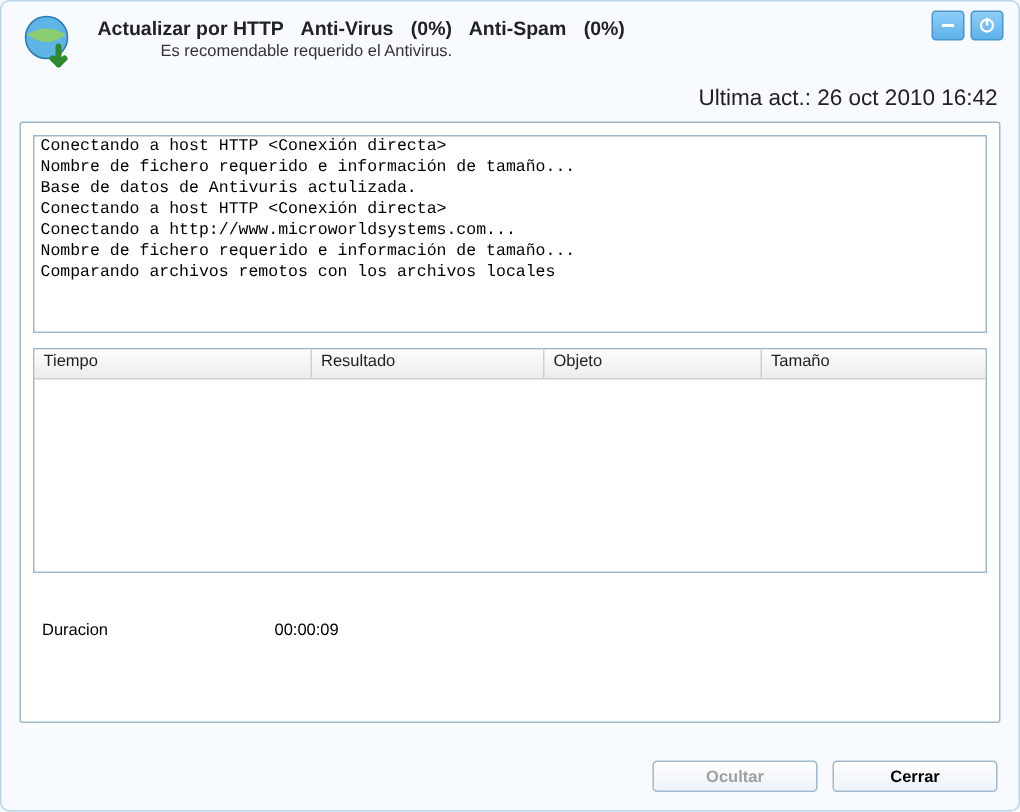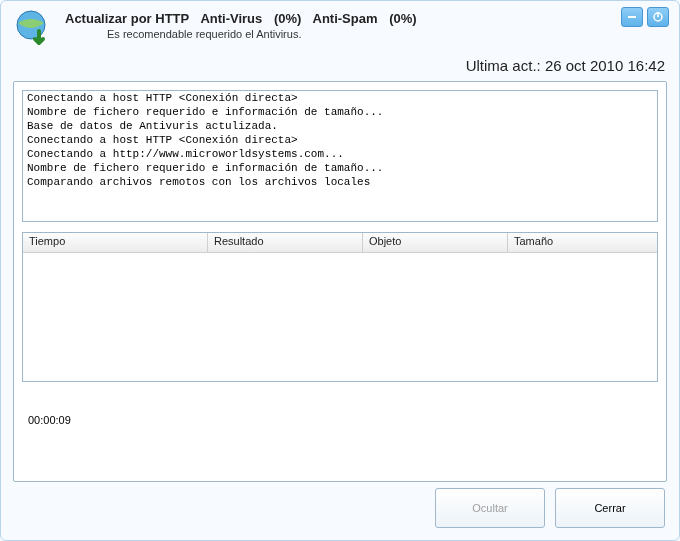--- a/index.html
+++ b/index.html
@@ -102,26 +102,27 @@
   }
   .duration-label { width: 155px; font-size: 11px; }
   .duration-value { font-size: 11px; }
   .footer {
     position: absolute;
     bottom: 12px; right: 14px;
     display: flex; gap: 10px;
   }
   .btn {
     min-width: 110px;
-    height: 40px;
+    height: 21px;
     font-size: 11px;
     border: 1px solid #9fb8cc;
     border-radius: 3px;
     background: linear-gradient(#ffffff,#ecf3f9);
     cursor: pointer;
+    font-weight: bold;
   }
   .btn.disabled { color: #a0a0a0; cursor: default; }
 </style>
 </head>
 <body>
 
 <div class="header">
   <div class="header-row1">
     <span class="globe-icon">
       <svg viewBox="0 0 42 42" width="42" height="42">
@@ -172,20 +173,21 @@
   <div class="table-box">
     <div class="table-header">
       <div class="th th1">Tiempo</div>
       <div class="th th2">Resultado</div>
       <div class="th th3">Objeto</div>
       <div class="th th4">Tamaño</div>
     </div>
   </div>
 
   <div class="duration-row">
+    <div class="duration-label">Duracion</div>
     <div class="duration-value">00:00:09</div>
   </div>
 </div>
 
 <div class="footer">
   <button class="btn disabled">Ocultar</button>
   <button class="btn">Cerrar</button>
 </div>
 
 </body></html>

